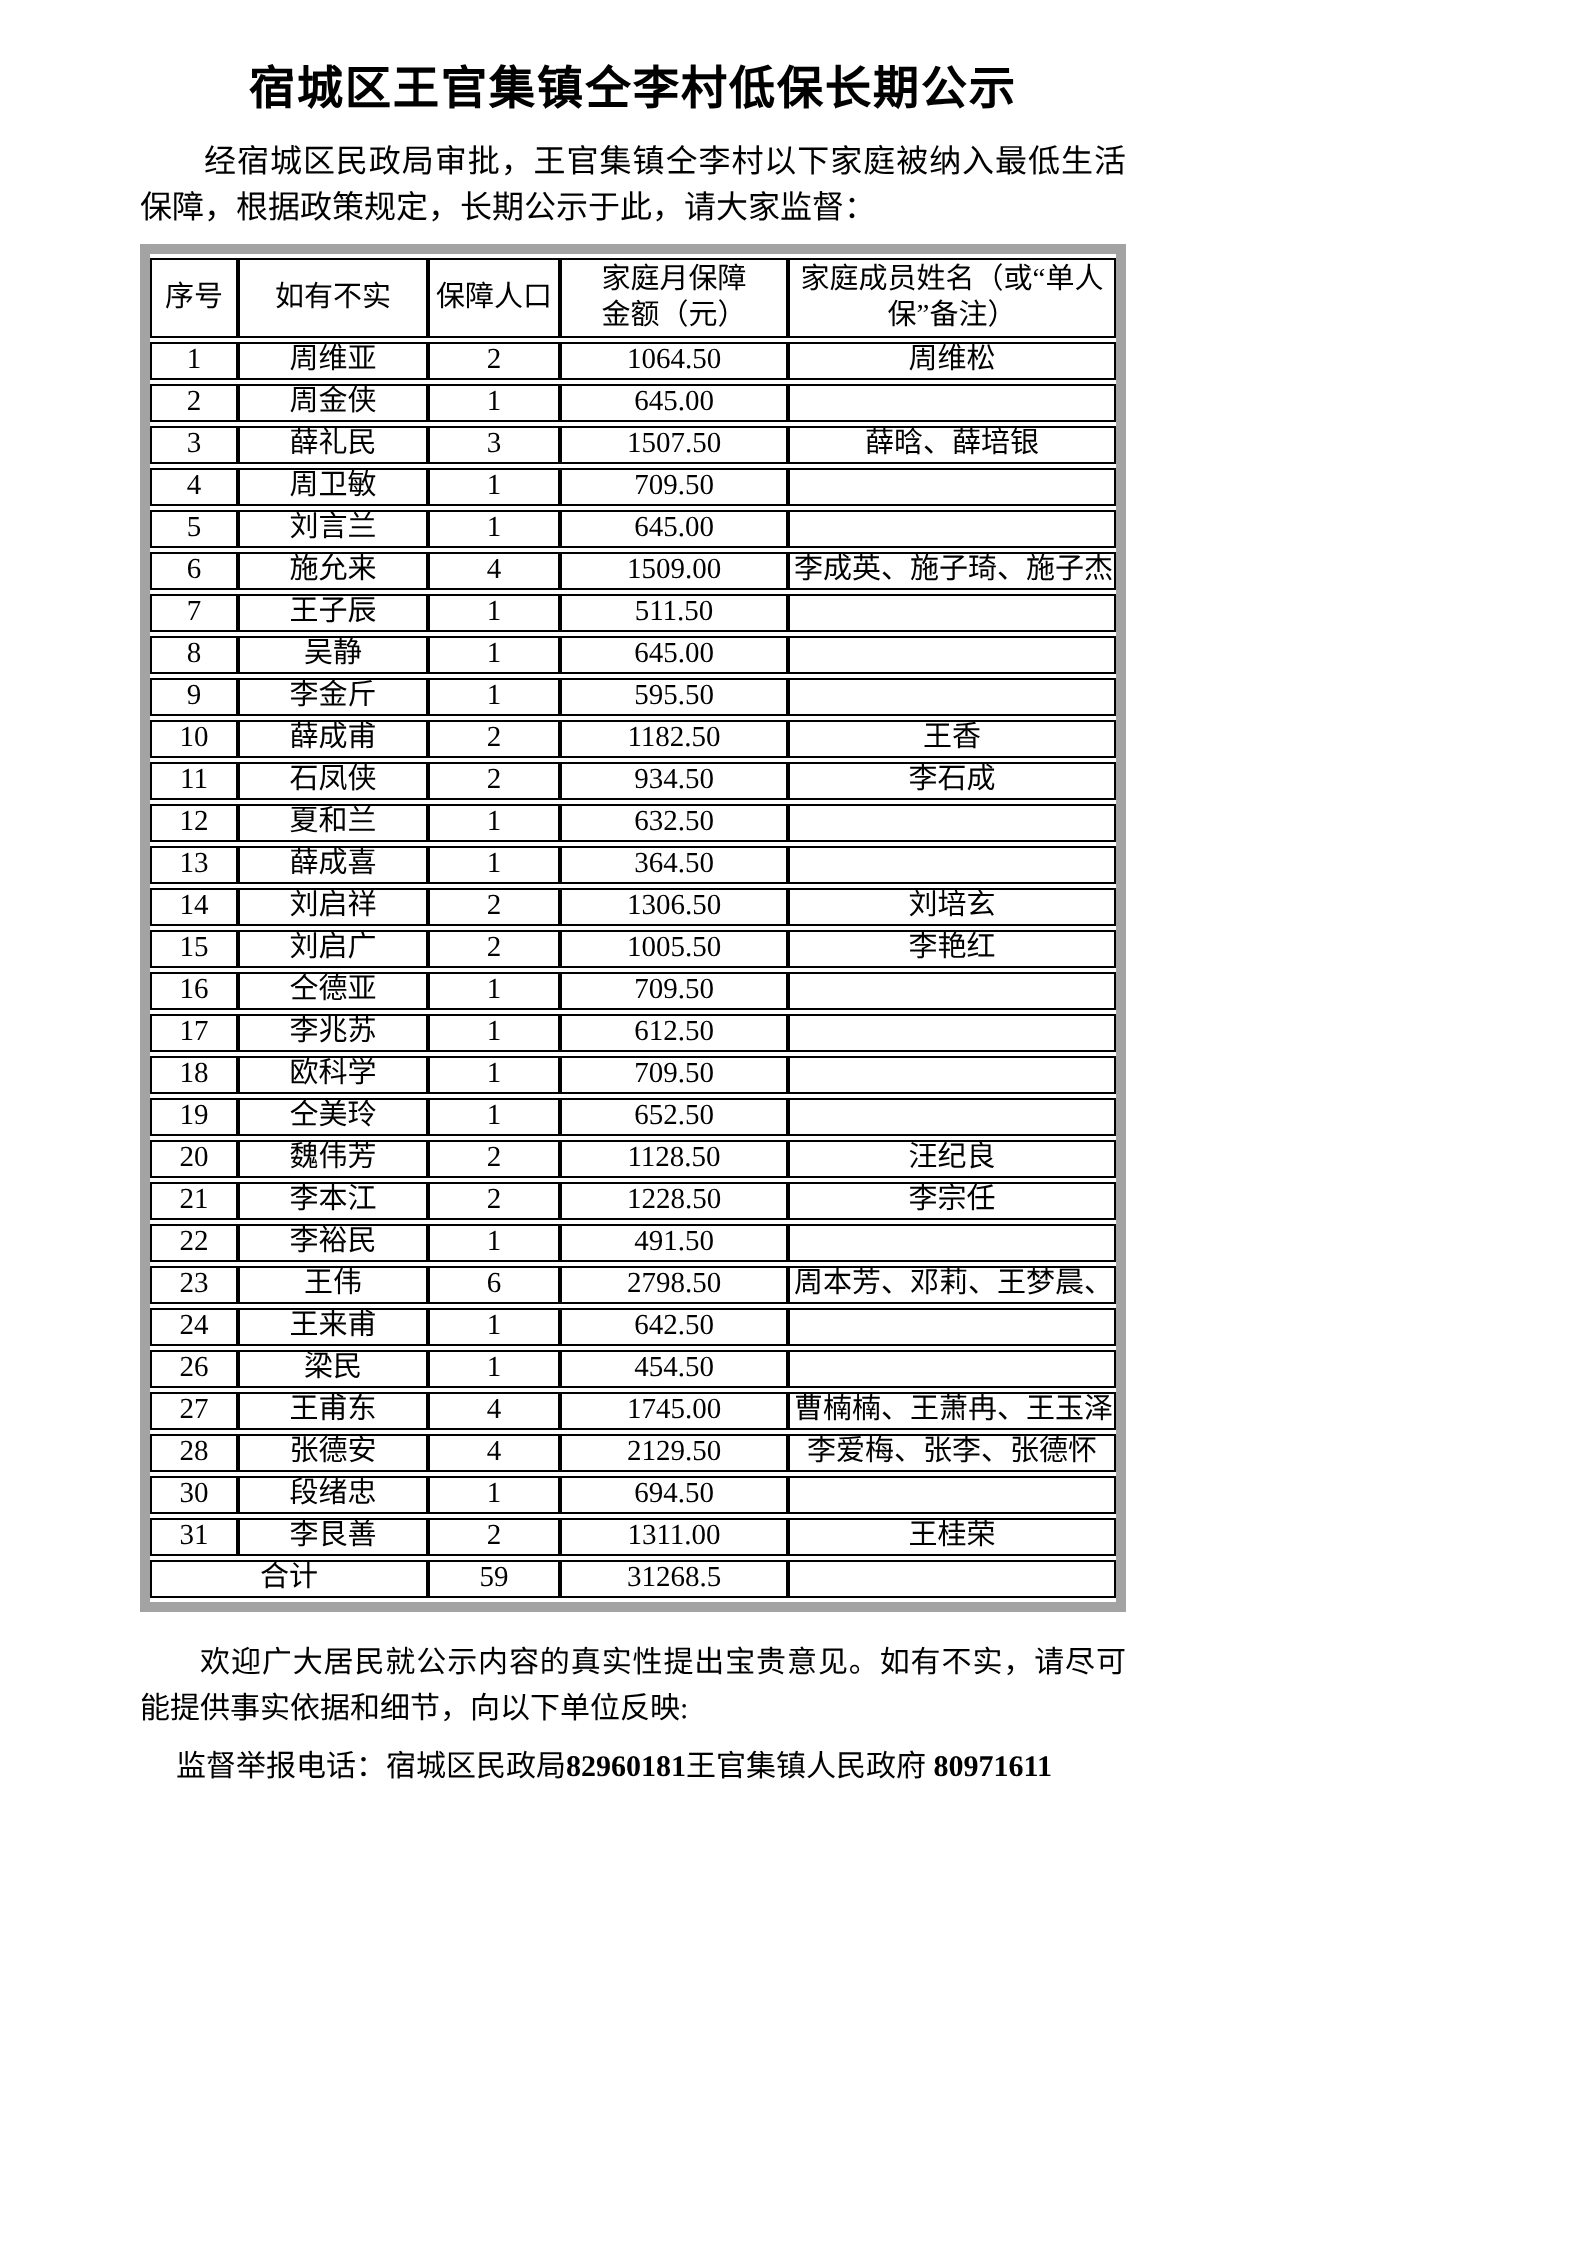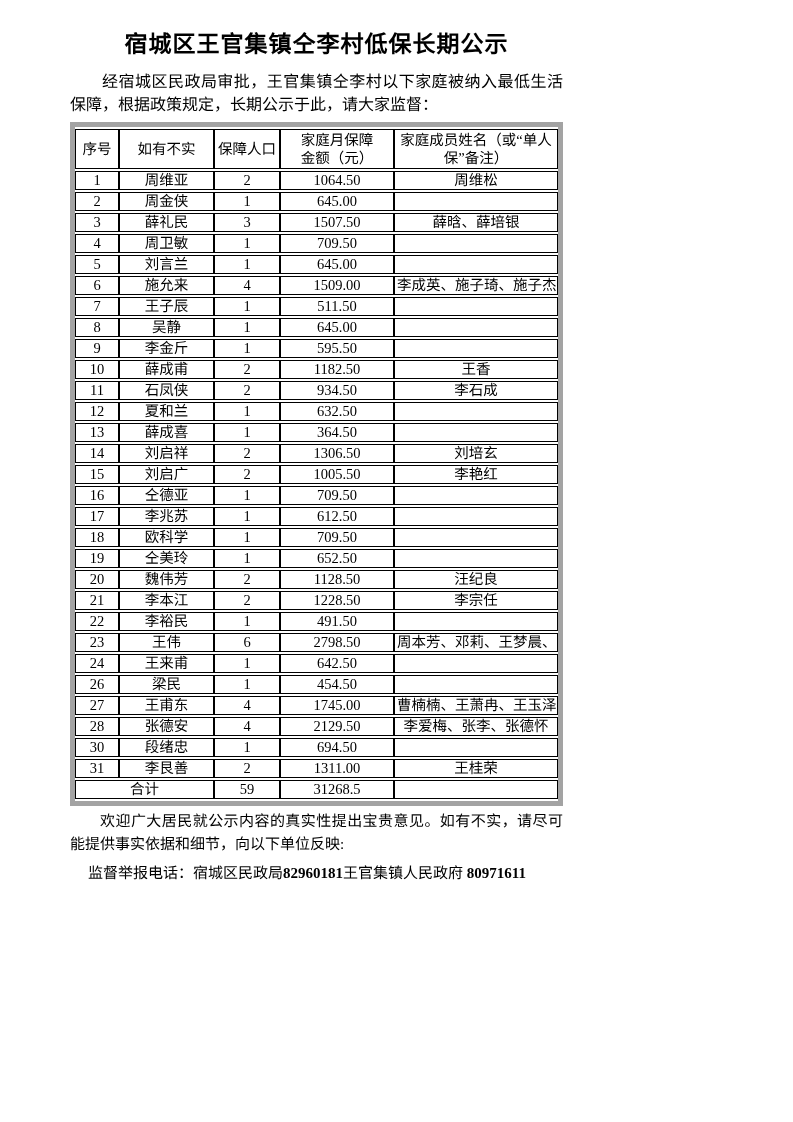--- a/index.html
+++ b/index.html
@@ -64,21 +64,21 @@
     height: 17px;
     font-size: 14.5px;
     line-height: 17px;
   }
   .col-index   { width: 44px; }
   .col-name    { width: 95px; }
   .col-count   { width: 66px; }
   .col-amount  { width: 114px; }
   .col-members { width: auto; }
   .closing {
-    margin: 4px 0 0 0;
+    margin: 15px 0 0 0;
     font-size: 15px;
     line-height: 23px;
     text-align: justify;
     text-indent: 2em;
   }
   .contact {
     margin: 6px 0 0 0;
     padding-left: 18px;
     font-size: 15px;
     line-height: 23px;

